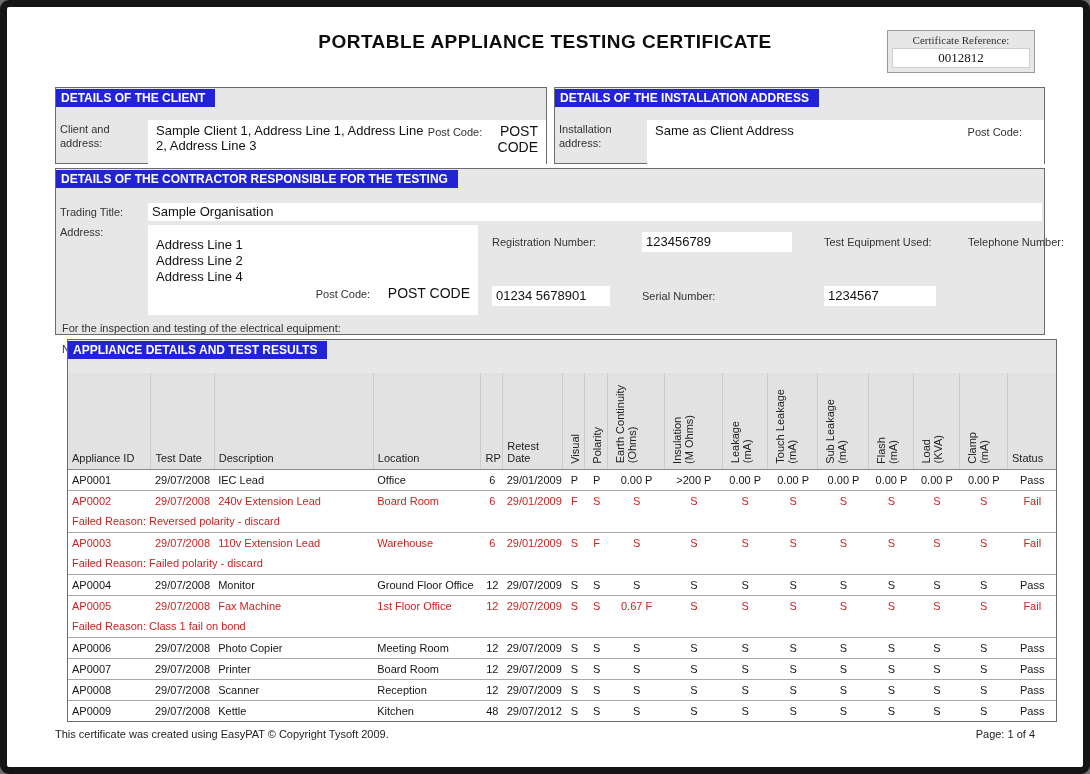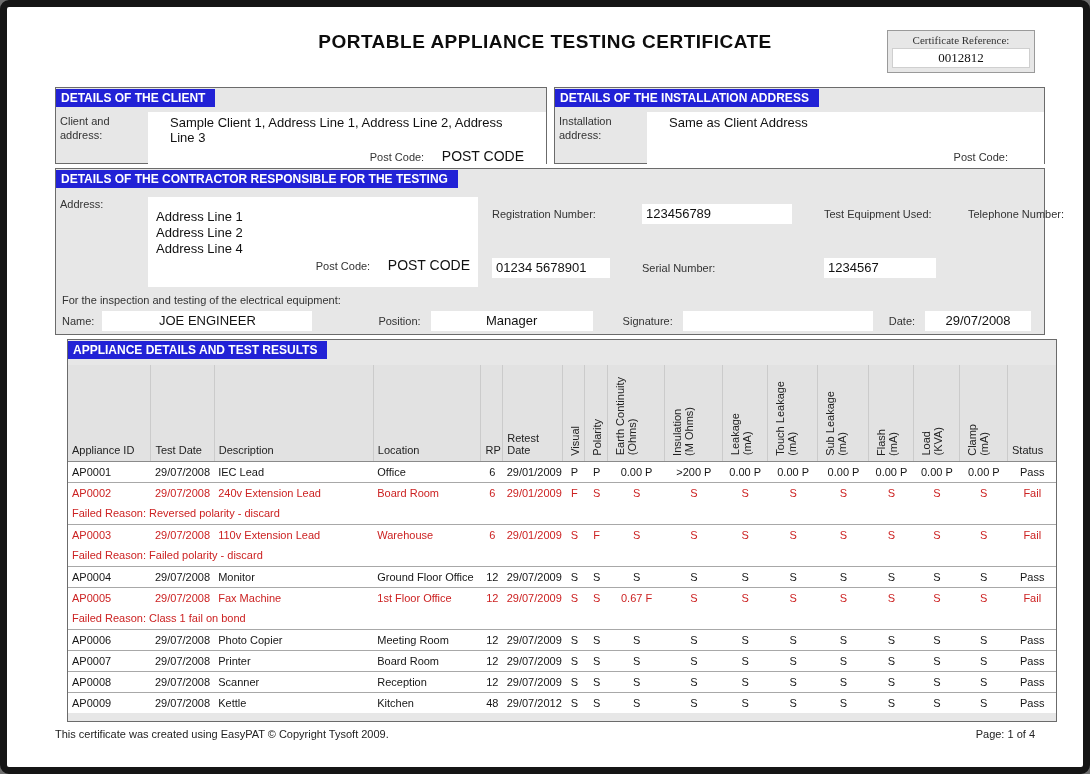--- a/index.html
+++ b/index.html
@@ -32,38 +32,38 @@
   .cert-ref-label { font-size:11px; color:#333; text-align:center; margin-bottom:2px; }
   .cert-ref-value {
     background:#fff; border:1px solid #cfcfcf; text-align:center;
     font-size:13px; color:#111; padding:1px 0;
   }
   
   .box {
     position:absolute; background:var(--section-bg);
     border:1px solid #6b6b6b;
   }
-  .section-bar { height:24px; }
+  .section-bar { height:32px; }
   .section-bar span {
     display:inline-block; background:var(--accent); color:#fff;
     font-weight:bold; font-size:12px; padding:1px 10px 2px 5px; height:18px;
     line-height:16px; white-space:nowrap;
   }
   .label { font-size:11px; color:#333; }
   .field {
     background:#fff; font-size:12px; color:#111; padding:1px 4px;
   }
   
   .box-client   { left:48px;  top:80px; width:492px; height:77px; }
   .box-install  { left:547px; top:80px; width:491px; height:77px; }
   .addr-body { display:flex; height:57px; margin-top:0; }
   .addr-label { width:92px; padding:3px 4px; font-size:11px; color:#333; line-height:1.25; }
   .addr-value {
-    flex:1; background:#fff; padding:3px 22px; font-size:13px; color:#111;
-    display:flex; flex-direction:column; justify-content:space-between;
+    flex:1; background:#fff; padding:3px 8px; font-size:13px; color:#111;
+    display:flex; flex-direction:row; justify-content:space-between;
   }
   .postcode-row { text-align:right; padding-bottom:2px; }
   .postcode-row .pc-label { font-size:11px; color:#333; margin-right:14px; }
   .postcode-row .pc-value { font-size:14px; color:#111; }
   
   .box-contractor { left:48px; top:161px; width:990px; height:167px; }
   .row-trading { display:flex; margin-top:2px; }
   .row-trading .label { width:92px; padding:3px 4px; }
   .row-trading .field { flex:1; margin-right:2px; font-size:13px; }
   .contractor-mid { display:flex; margin-top:4px; }
@@ -167,20 +167,24 @@
         </div>
       </div>
     </div>
   </section>
 
   <section class="box box-contractor">
     <div class="section-bar">
       <span>DETAILS OF THE CONTRACTOR RESPONSIBLE FOR THE TESTING</span>
     </div>
 
+    <div class="row-trading">
+      <div class="label">Trading Title:</div>
+      <div class="field">Sample Organisation</div>
+    </div>
 
     <div class="contractor-mid">
       <div class="mid-left">
         <div class="label">Address:</div>
         <div class="addr-box">
           <div>
               <div class="line">Address Line 1</div>
               <div class="line">Address Line 2</div>
               <div class="line">Address Line 4</div>
             </div>

